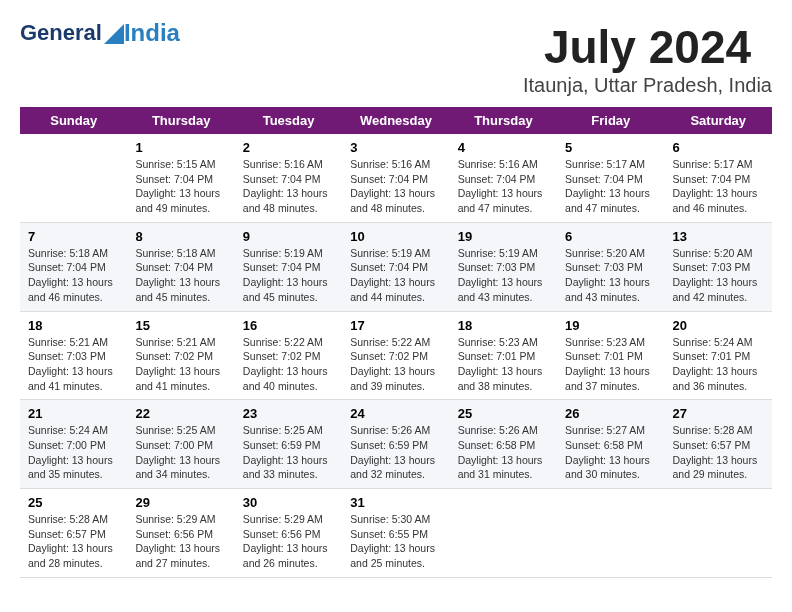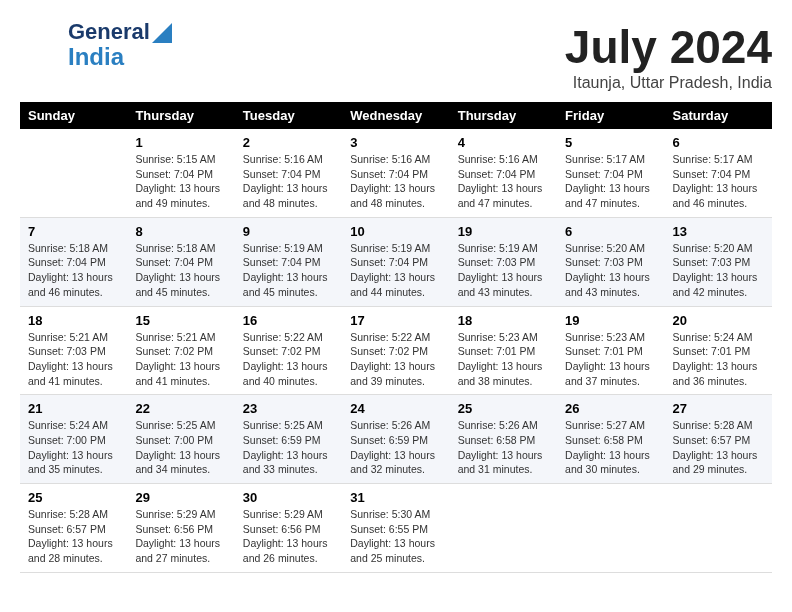--- a/index.html
+++ b/index.html
@@ -11,53 +11,52 @@
       padding: 20px;
     }
     .header {
       display: flex;
       justify-content: space-between;
       align-items: flex-start;
       margin-bottom: 10px;
     }
     .logo {
       display: flex;
-      flex-direction: column;
+      flex-direction: row;
       font-size: 22px;
       font-weight: bold;
       color: #1a3a6b;
       line-height: 1.1;
-      margin-left: 48px;
     }
     .logo-row {
       display: flex;
       align-items: center;
     }
     .title-block {
       text-align: right;
     }
     .month-year {
       font-size: 46px;
       font-weight: bold;
       color: #222;
       text-align: center;
     }
     .location {
-      font-size: 16px;
+      font-size: 20px;
       color: #444;
     }
     table {
       width: 100%;
       border-collapse: collapse;
       font-size: 11px;
     }
     thead tr th {
-      background-color: #000000;
+      background-color: #701a75;
       color: #fff;
-      text-align: left;
+      text-align: center;
       padding: 6px 8px;
       font-size: 13px;
       font-weight: bold;
     }
     tbody tr {
       border-bottom: 1px solid #ddd;
     }
     tbody tr:nth-child(odd) {
       background-color: #fff;
     }

